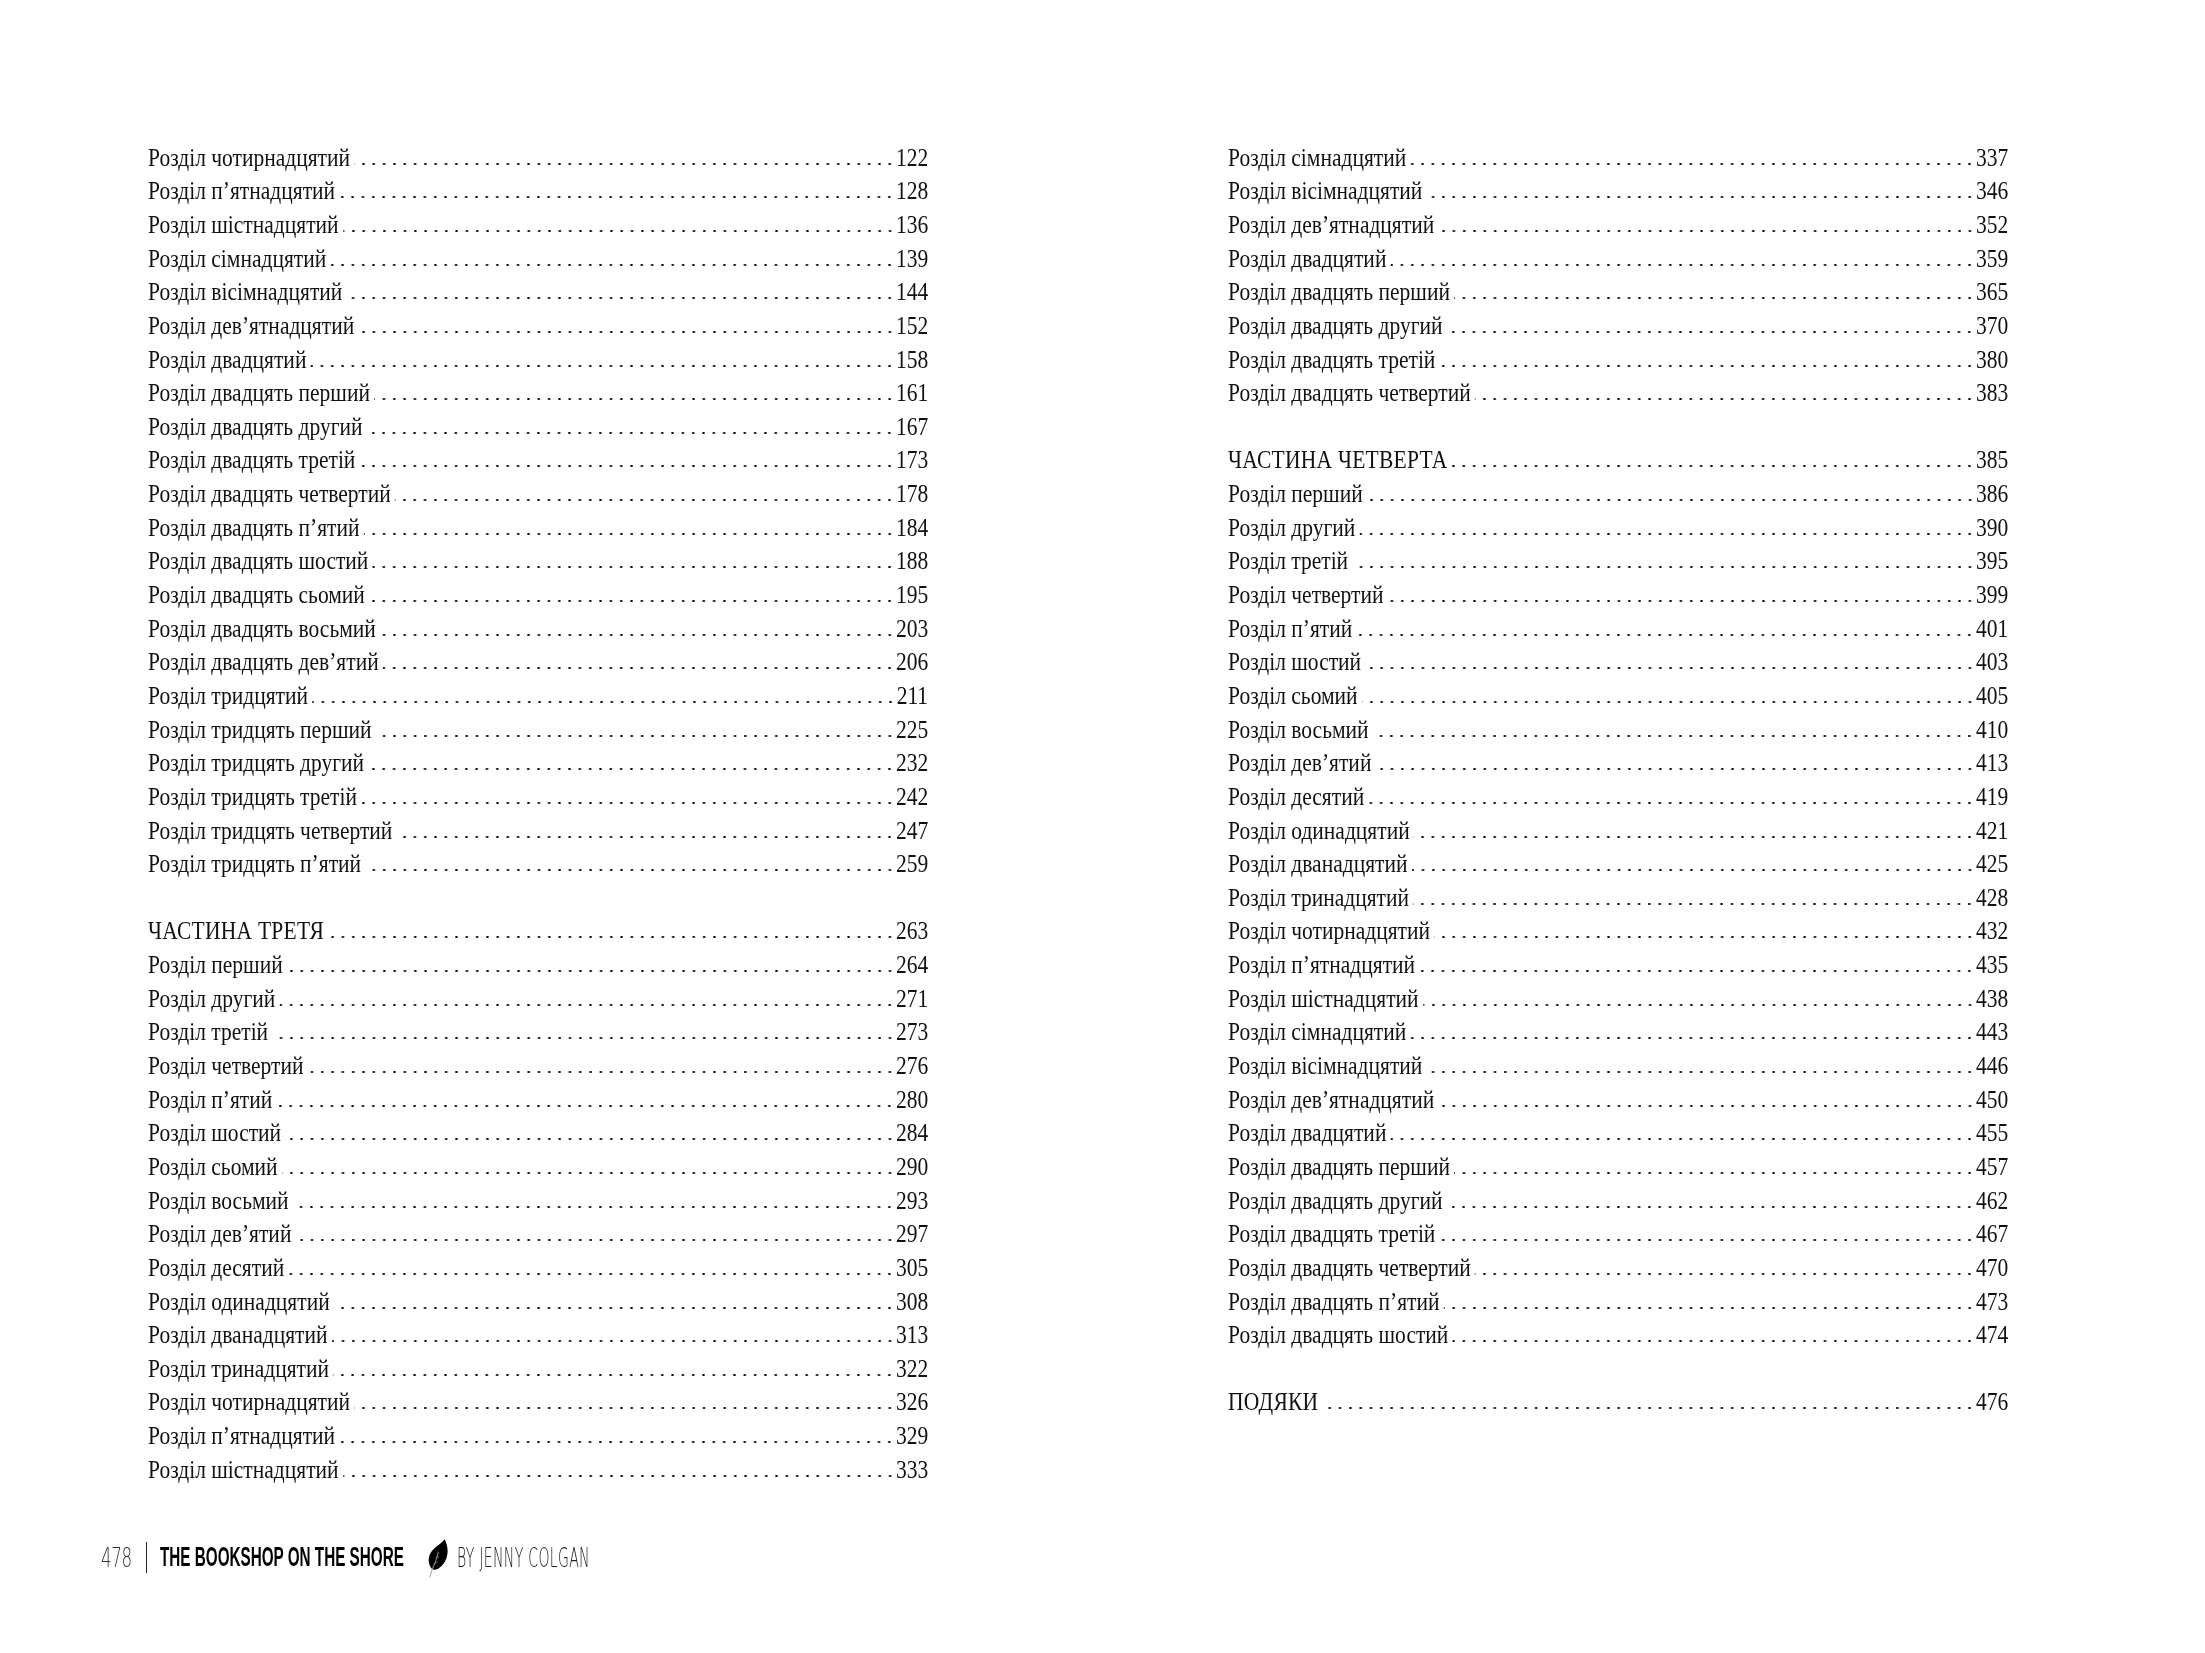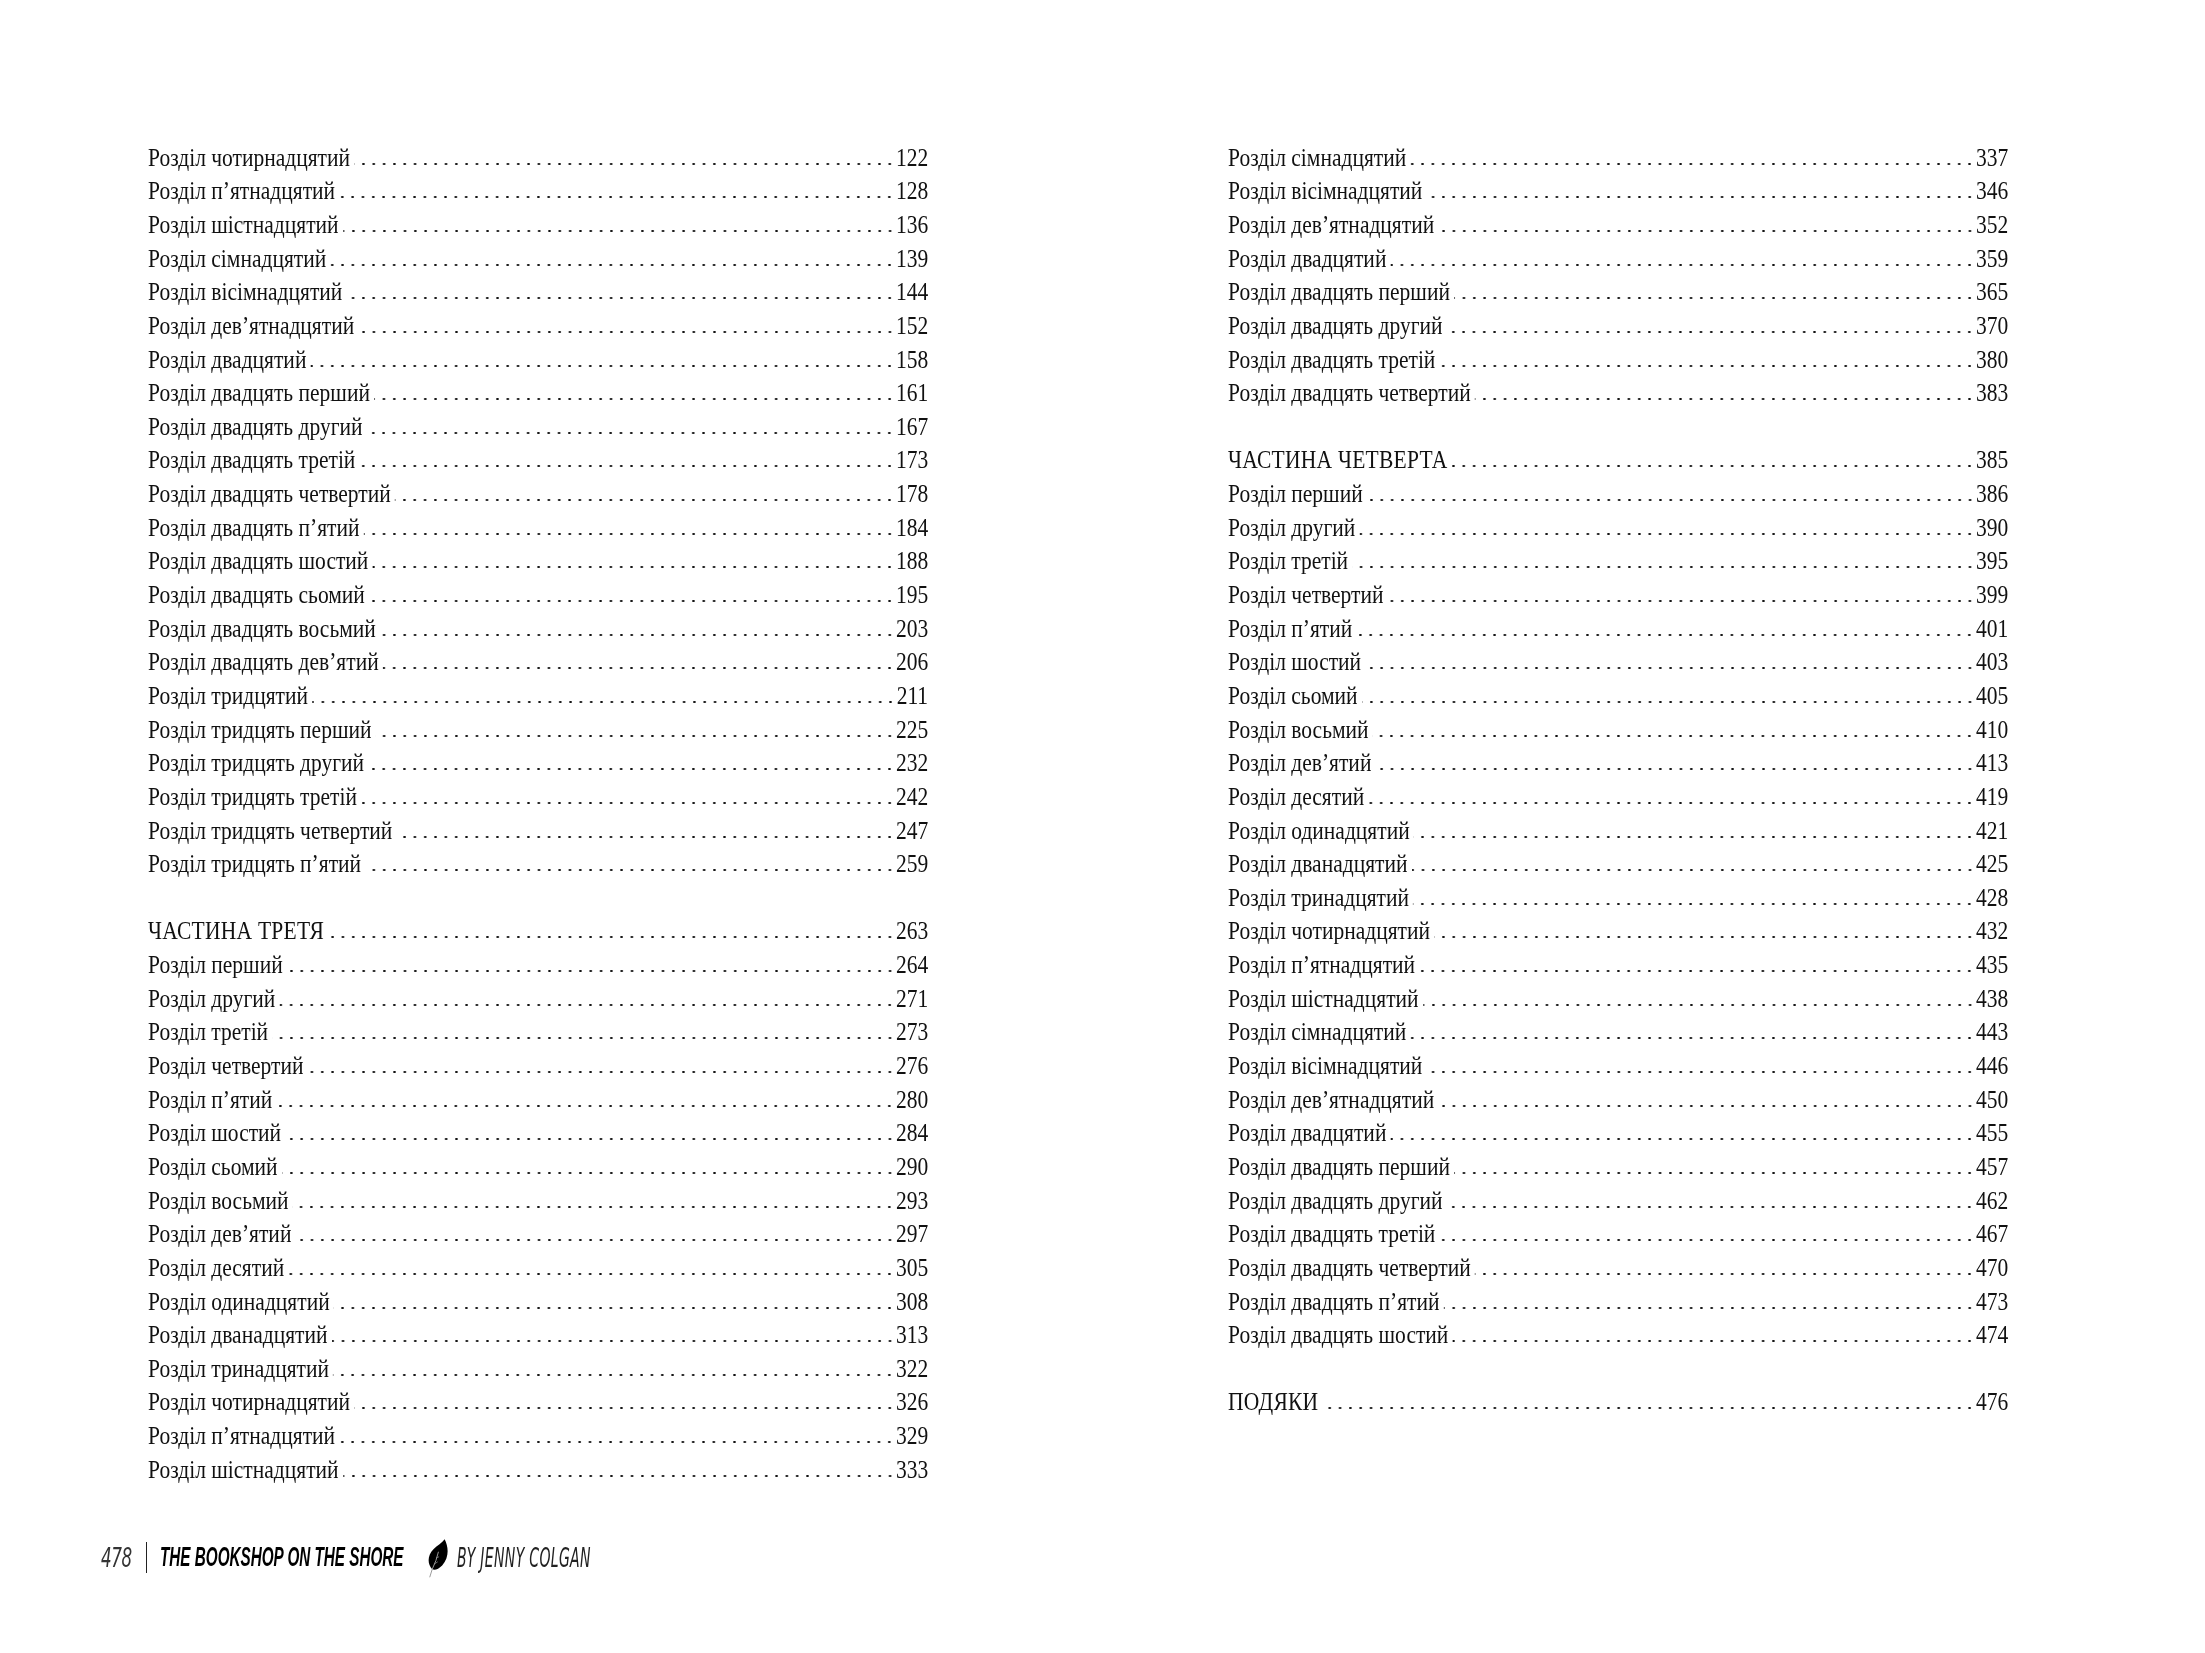--- a/index.html
+++ b/index.html
@@ -18,21 +18,21 @@
   .toc-title { flex: 0 0 auto; }
   .toc-leader {
     flex: 1 1 auto; margin: 0 1.2px 0 5px; height: 2.5px; align-self: baseline;
     background-image: radial-gradient(circle, #111 1.2px, transparent 1.4px);
     background-size: 12px 2.5px; background-repeat: repeat-x; background-position: right 0;
     position: relative; top: -0.6px;
   }
   .toc-page { flex: 0 0 auto; }
   .toc-line.heading .toc-title { letter-spacing: 0.3px; }
 
-  .footer { position: absolute; left: 101px; top: 1537px; height: 41px; display: flex; align-items: center; font-style: italic; }
+  .footer { position: absolute; left: 101px; top: 1537px; height: 41px; display: flex; align-items: center; }
   .footer-page { font-family: "DejaVu Sans", sans-serif; font-weight: 200; font-size: 27px; color: #333; transform: scaleX(0.62); transform-origin: left center; width: 35px; display:inline-block; letter-spacing: -0.6px;}
   .footer-divider { width: 1.2px; height: 31px; background: #222; margin-left: 10px; margin-right: 12.4px; }
   .footer-title { font-family: "Liberation Sans", sans-serif; font-weight: bold; font-size: 27px; color: #000; display: inline-block; transform: scaleX(0.565); transform-origin: left center; width: 258px; white-space: nowrap; letter-spacing: 0px; }
   .footer-leaf { width: 22.4px; height: 40px; margin-left: 8.7px; margin-right: 8.7px; }
   .footer-author { font-family: "DejaVu Sans", sans-serif; font-weight: 200; font-size: 27px; color: #222; display: inline-block; transform: scaleX(0.52); transform-origin: left center; white-space: nowrap; width: 152px; letter-spacing: 0.6px; }
 </style>
 </head>
 <body>
 
 <div class="col col-left" id="col-left">

